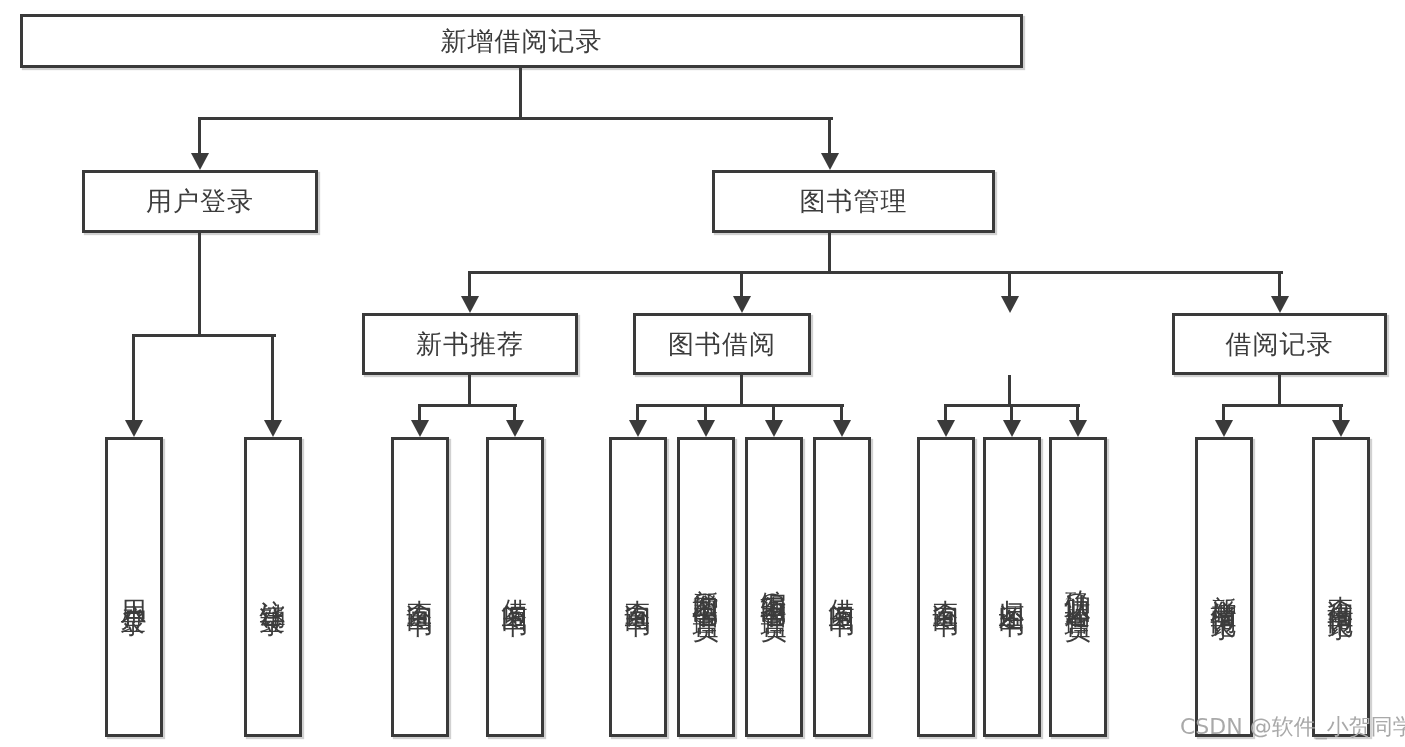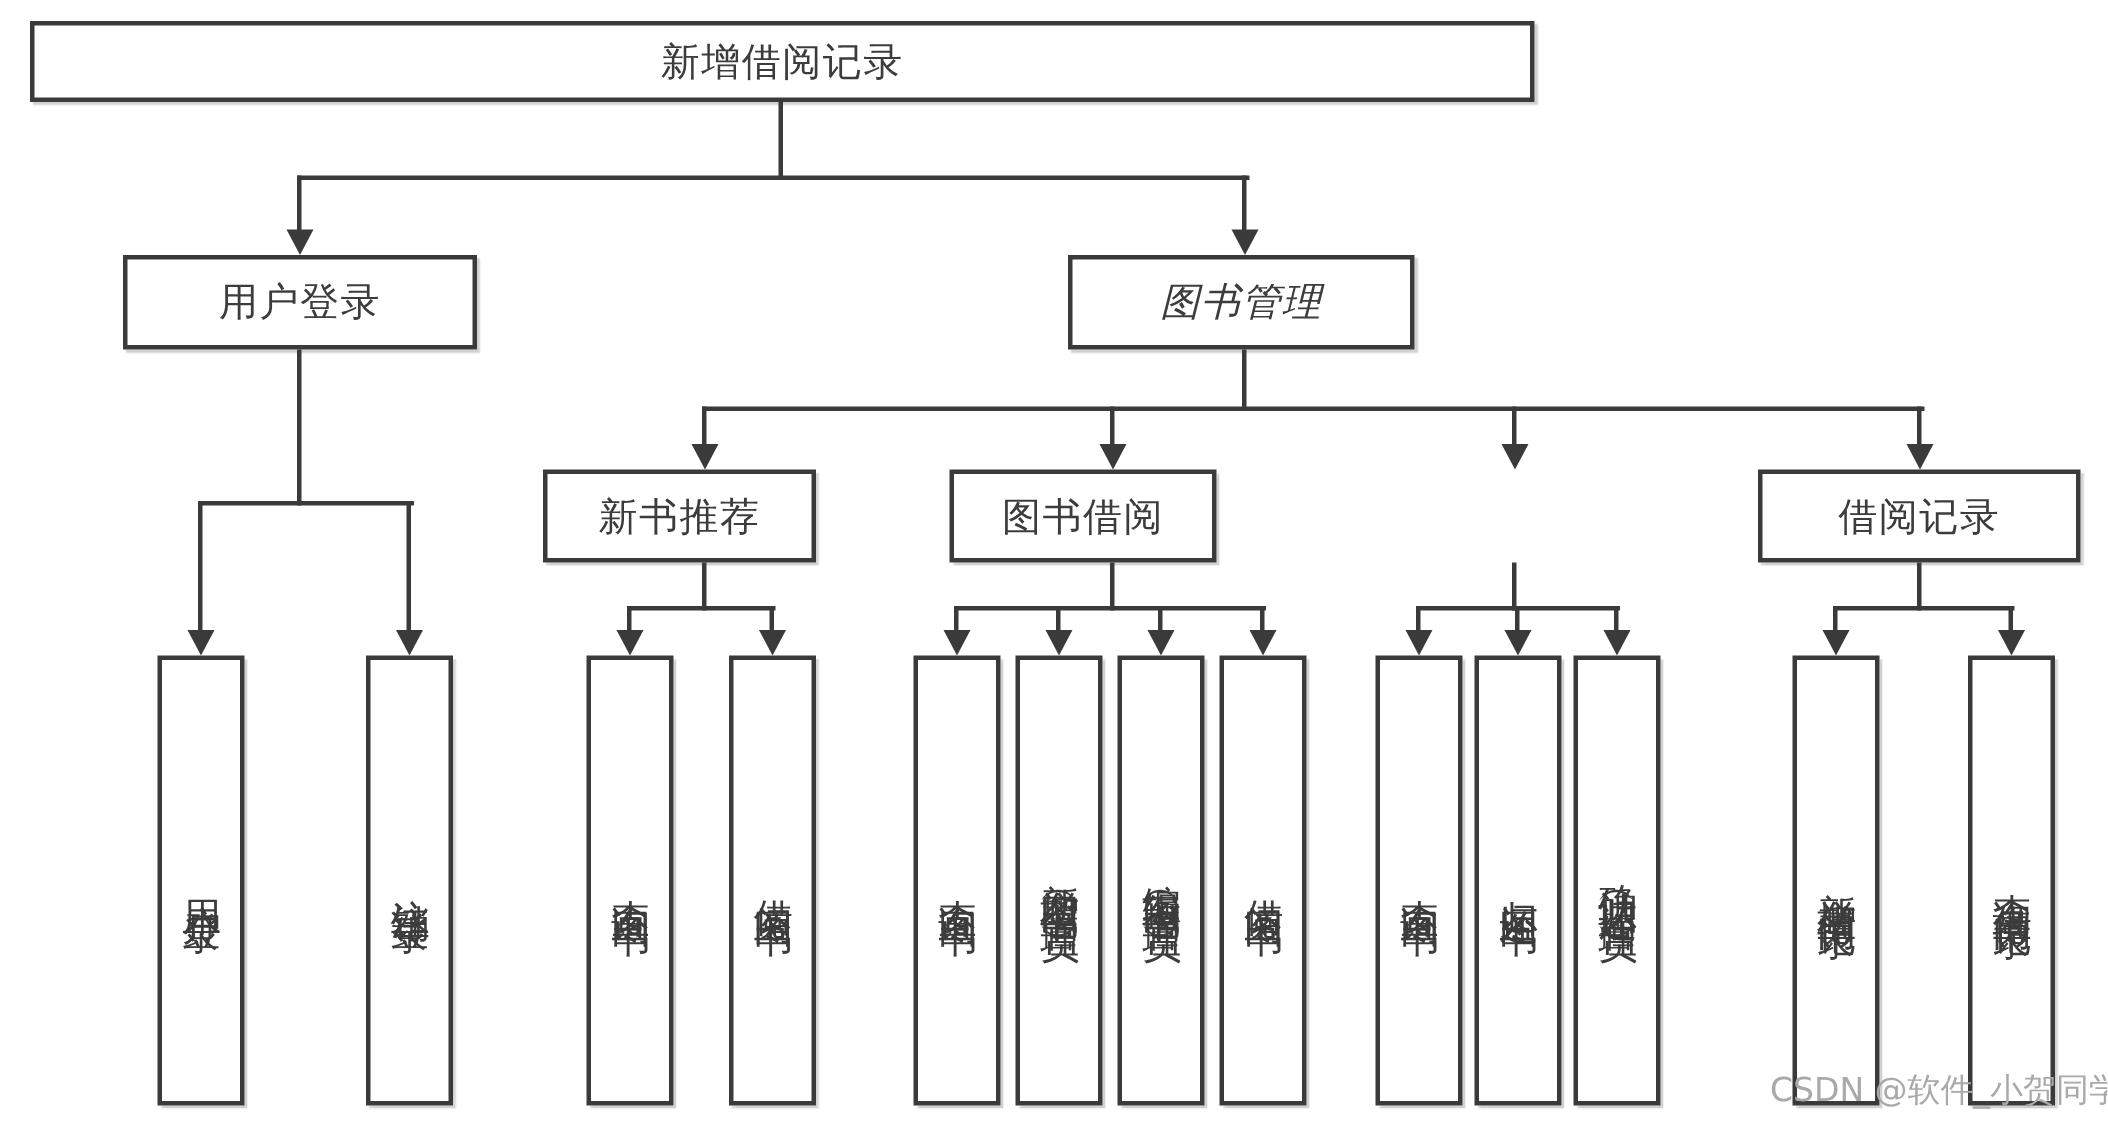--- a/index.html
+++ b/index.html
@@ -41,21 +41,21 @@
   <div class="line" style="left:519px;top:68px;width:3px;height:52px;"></div>
   <div class="line" style="left:198px;top:117px;width:635px;height:3px;"></div>
   <div class="line" style="left:198px;top:117px;width:3px;height:39px;"></div>
   <div class="arrow" style="left:191px;top:153px;"></div>
   <div class="line" style="left:828px;top:117px;width:3px;height:39px;"></div>
   <div class="arrow" style="left:821px;top:153px;"></div>
 
   <div class="node" style="left:82px;top:170px;width:236px;height:63px;">
     <span class="lbl">用户登录</span>
   </div>
-  <div class="node" style="left:712px;top:170px;width:231px;height:63px;font-style:italic;">
+  <div class="node" style="left:712px;top:170px;width:283px;height:63px;">
     <span class="lbl">图书管理</span>
   </div>
 
   <div class="line" style="left:198px;top:233px;width:3px;height:104px;"></div>
   <div class="line" style="left:132px;top:334px;width:144px;height:3px;"></div>
   <div class="line" style="left:132px;top:334px;width:3px;height:89px;"></div>
   <div class="arrow" style="left:125px;top:420px;"></div>
   <div class="line" style="left:271px;top:334px;width:3px;height:89px;"></div>
   <div class="arrow" style="left:264px;top:420px;"></div>
 
@@ -63,21 +63,21 @@
   <div class="line" style="left:468px;top:271px;width:815px;height:3px;"></div>
   <div class="line" style="left:468px;top:271px;width:3px;height:28px;"></div>
   <div class="arrow" style="left:461px;top:296px;"></div>
   <div class="line" style="left:740px;top:271px;width:3px;height:28px;"></div>
   <div class="arrow" style="left:733px;top:296px;"></div>
   <div class="line" style="left:1008px;top:271px;width:3px;height:28px;"></div>
   <div class="arrow" style="left:1001px;top:296px;"></div>
   <div class="line" style="left:1278px;top:271px;width:3px;height:28px;"></div>
   <div class="arrow" style="left:1271px;top:296px;"></div>
 
-  <div class="node" style="left:362px;top:313px;width:182px;height:62px;text-align:right;">
+  <div class="node" style="left:362px;top:313px;width:216px;height:62px;text-align:right;">
     <span class="lbl">新书推荐</span>
   </div>
   <div class="node" style="left:633px;top:313px;width:178px;height:62px;">
     <span class="lbl">图书借阅</span>
   </div>
   <div class="node" style="left:1172px;top:313px;width:215px;height:62px;">
     <span class="lbl">借阅记录</span>
   </div>
 
   <div class="line" style="left:468px;top:375px;width:3px;height:32px;"></div>

